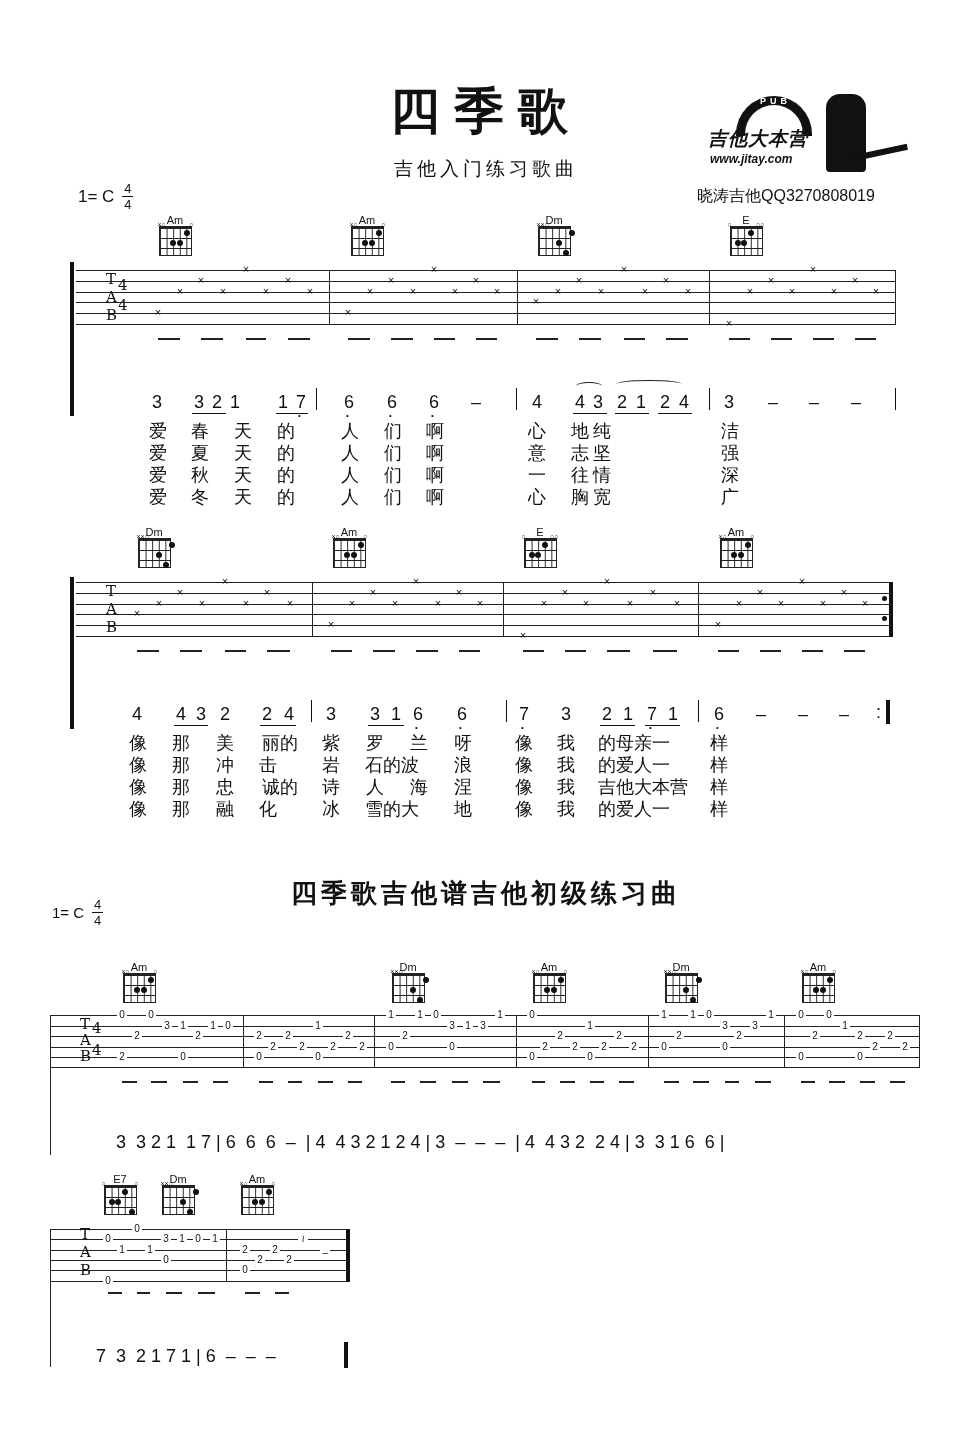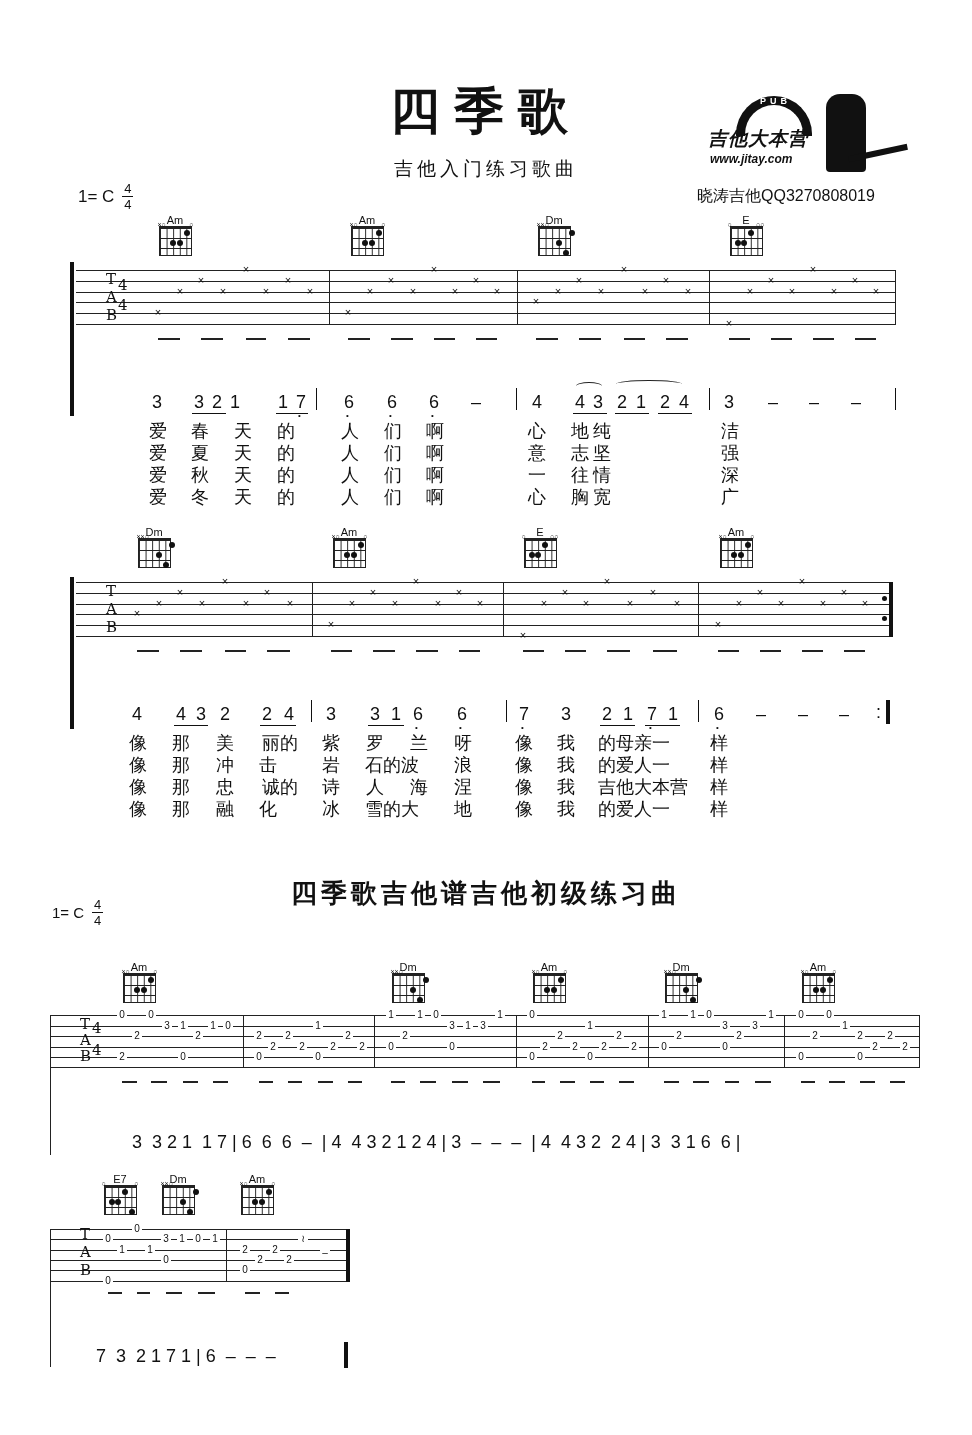--- a/index.html
+++ b/index.html
@@ -642,21 +642,21 @@
     <div class="beam" style="left:569px;top:66px;width:15px;"></div>
   <div class="beam" style="left:614px;top:66px;width:15px;"></div>
     <div class="beam" style="left:643px;top:66px;width:16px;"></div>
     <div class="beam" style="left:675px;top:66px;width:14px;"></div>
     <div class="beam" style="left:705px;top:66px;width:16px;"></div>
   <div class="beam" style="left:751px;top:66px;width:14px;"></div>
     <div class="beam" style="left:779px;top:66px;width:16px;"></div>
     <div class="beam" style="left:810px;top:66px;width:15px;"></div>
     <div class="beam" style="left:840px;top:66px;width:15px;"></div>
 </div>
-<div class="abs" style="left:132px; top:1132px; font-size:18px; white-space:pre;">3  3 2 1  1 7 | 6  6  6  –  | 4  4 3 2 1 2 4 | 3  –  –  –  | 4  4 3 2  2 4 | 3  3 1 6  6 |</div>
+<div class="abs" style="left:116px; top:1132px; font-size:18px; white-space:pre;">3  3 2 1  1 7 | 6  6  6  –  | 4  4 3 2 1 2 4 | 3  –  –  –  | 4  4 3 2  2 4 | 3  3 1 6  6 |</div>
 
 <div class="chord" style="left:100px; top:1173px;">
   <div class="chord-name">E7</div>
   <div class="chord-grid">
       <span class="chord-open" style="left:-3px;">○</span>
       <span class="chord-open" style="right:-3px;">○</span>
       <div class="dot" style="left:7px;top:15px;"></div>
       <div class="dot" style="left:13px;top:15px;"></div>
       <div class="dot" style="left:20px;top:5px;"></div>
       <div class="dot" style="left:27px;top:25px;"></div>

